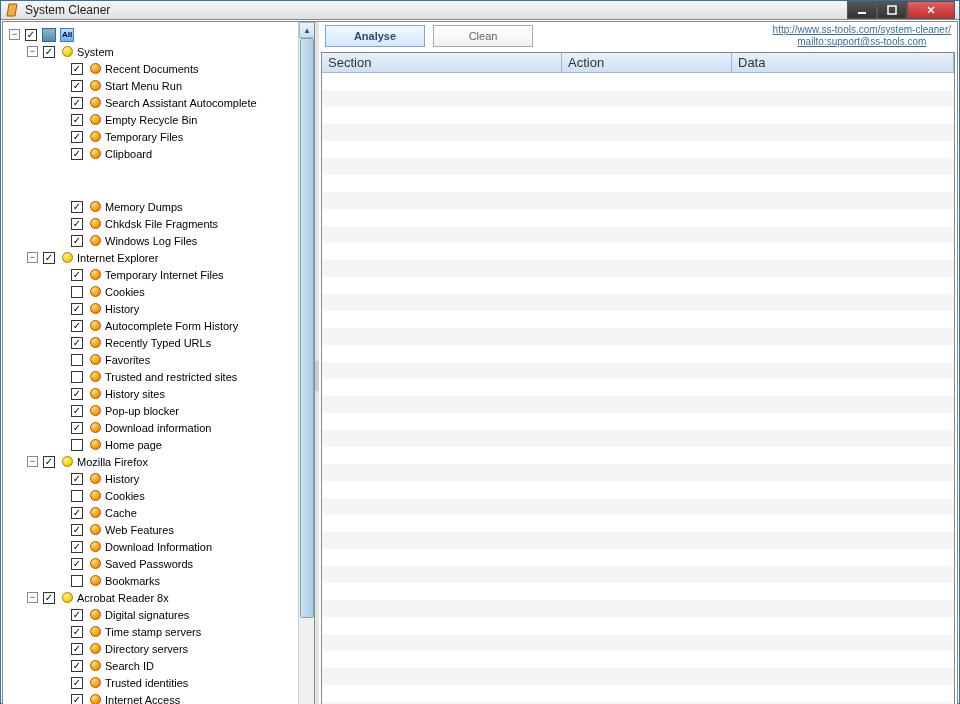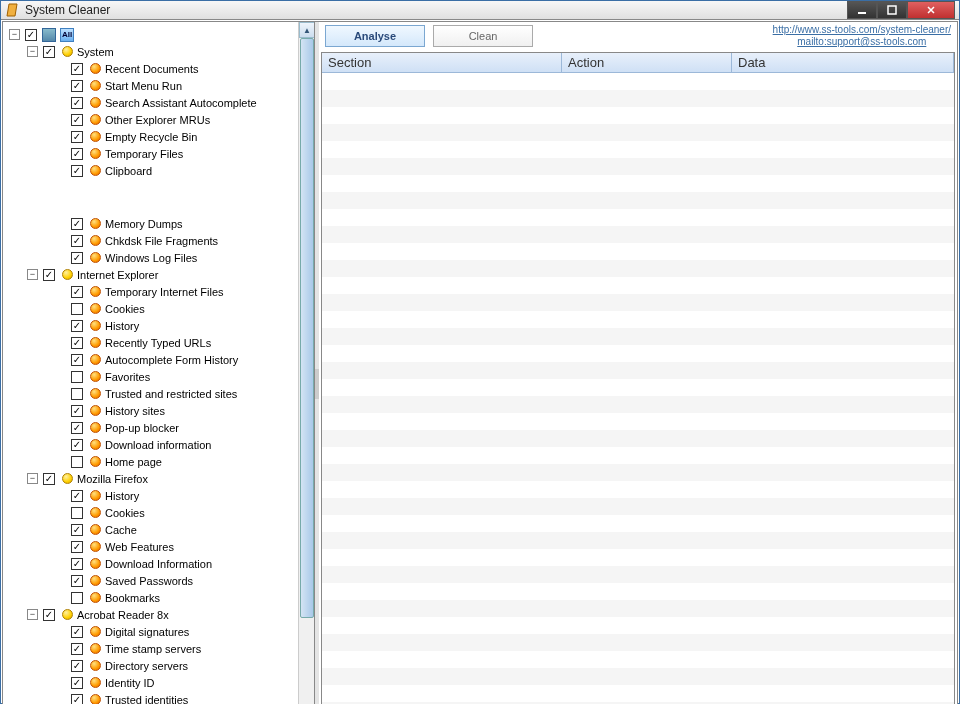--- a/index.html
+++ b/index.html
@@ -116,28 +116,20 @@
               <span class="dot"></span>
             </span>
             <span class="node-label">Search Assistant Autocomplete</span>
           </div>
           <div class="tree-node" style="padding-left: 48px;">
             <span style="display:inline-block;width:15px"></span>
             <span class="cb checked"></span>
             <span class="node-icon">
               <span class="dot"></span>
             </span>
-            <span class="node-label">Other Explorer MRUs</span>
-          </div>
-          <div class="tree-node" style="padding-left: 48px;">
-            <span style="display:inline-block;width:15px"></span>
-            <span class="cb checked"></span>
-            <span class="node-icon">
-              <span class="dot"></span>
-            </span>
             <span class="node-label">Empty Recycle Bin</span>
           </div>
           <div class="tree-node" style="padding-left: 48px;">
             <span style="display:inline-block;width:15px"></span>
             <span class="cb checked"></span>
             <span class="node-icon">
               <span class="dot"></span>
             </span>
             <span class="node-label">Temporary Files</span>
           </div>
@@ -204,29 +196,29 @@
               <span class="dot"></span>
             </span>
             <span class="node-label">History</span>
           </div>
           <div class="tree-node" style="padding-left: 48px;">
             <span style="display:inline-block;width:15px"></span>
             <span class="cb checked"></span>
             <span class="node-icon">
               <span class="dot"></span>
             </span>
+            <span class="node-label">Autocomplete Form History</span>
+          </div>
+          <div class="tree-node" style="padding-left: 48px;">
+            <span style="display:inline-block;width:15px"></span>
+            <span class="cb checked"></span>
+            <span class="node-icon">
+              <span class="dot"></span>
+            </span>
             <span class="node-label">Recently Typed URLs</span>
-          </div>
-          <div class="tree-node" style="padding-left: 48px;">
-            <span style="display:inline-block;width:15px"></span>
-            <span class="cb checked"></span>
-            <span class="node-icon">
-              <span class="dot"></span>
-            </span>
-            <span class="node-label">Autocomplete Form History</span>
           </div>
           <div class="tree-node" style="padding-left: 48px;">
             <span style="display:inline-block;width:15px"></span>
             <span class="cb"></span>
             <span class="node-icon">
               <span class="dot"></span>
             </span>
             <span class="node-label">Favorites</span>
           </div>
           <div class="tree-node" style="padding-left: 48px;">
@@ -364,21 +356,21 @@
               <span class="dot"></span>
             </span>
             <span class="node-label">Directory servers</span>
           </div>
           <div class="tree-node" style="padding-left: 48px;">
             <span style="display:inline-block;width:15px"></span>
             <span class="cb checked"></span>
             <span class="node-icon">
               <span class="dot"></span>
             </span>
-            <span class="node-label">Identity ID</span>
+            <span class="node-label">Search ID</span>
           </div>
           <div class="tree-node" style="padding-left: 48px;">
             <span style="display:inline-block;width:15px"></span>
             <span class="cb checked"></span>
             <span class="node-icon">
               <span class="dot"></span>
             </span>
             <span class="node-label">Trusted identities</span>
           </div>
           <div class="tree-node" style="padding-left: 48px;">

